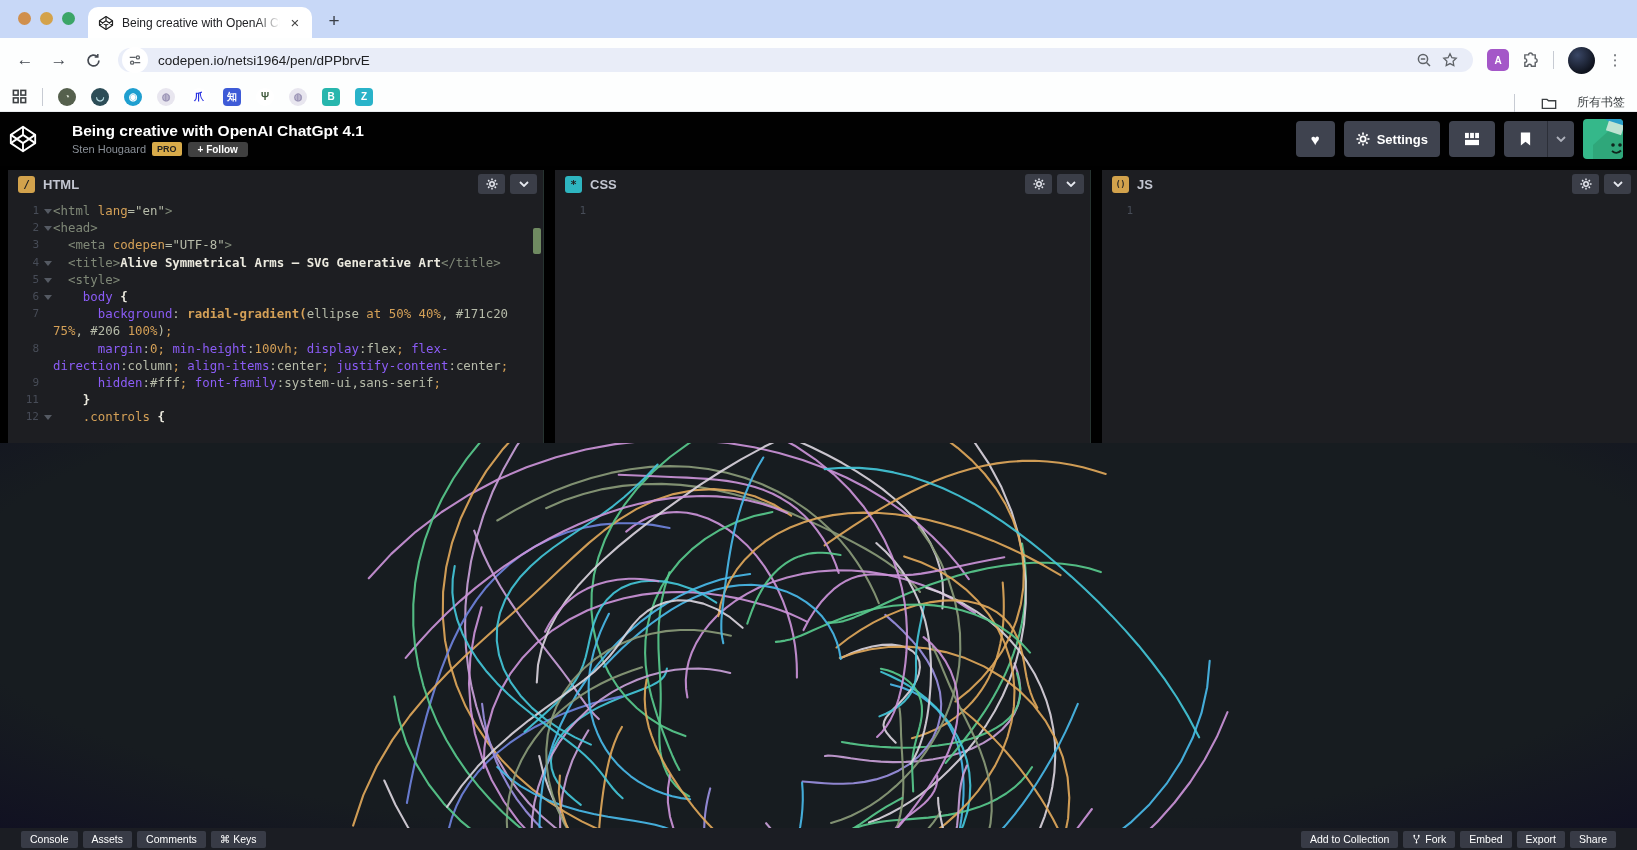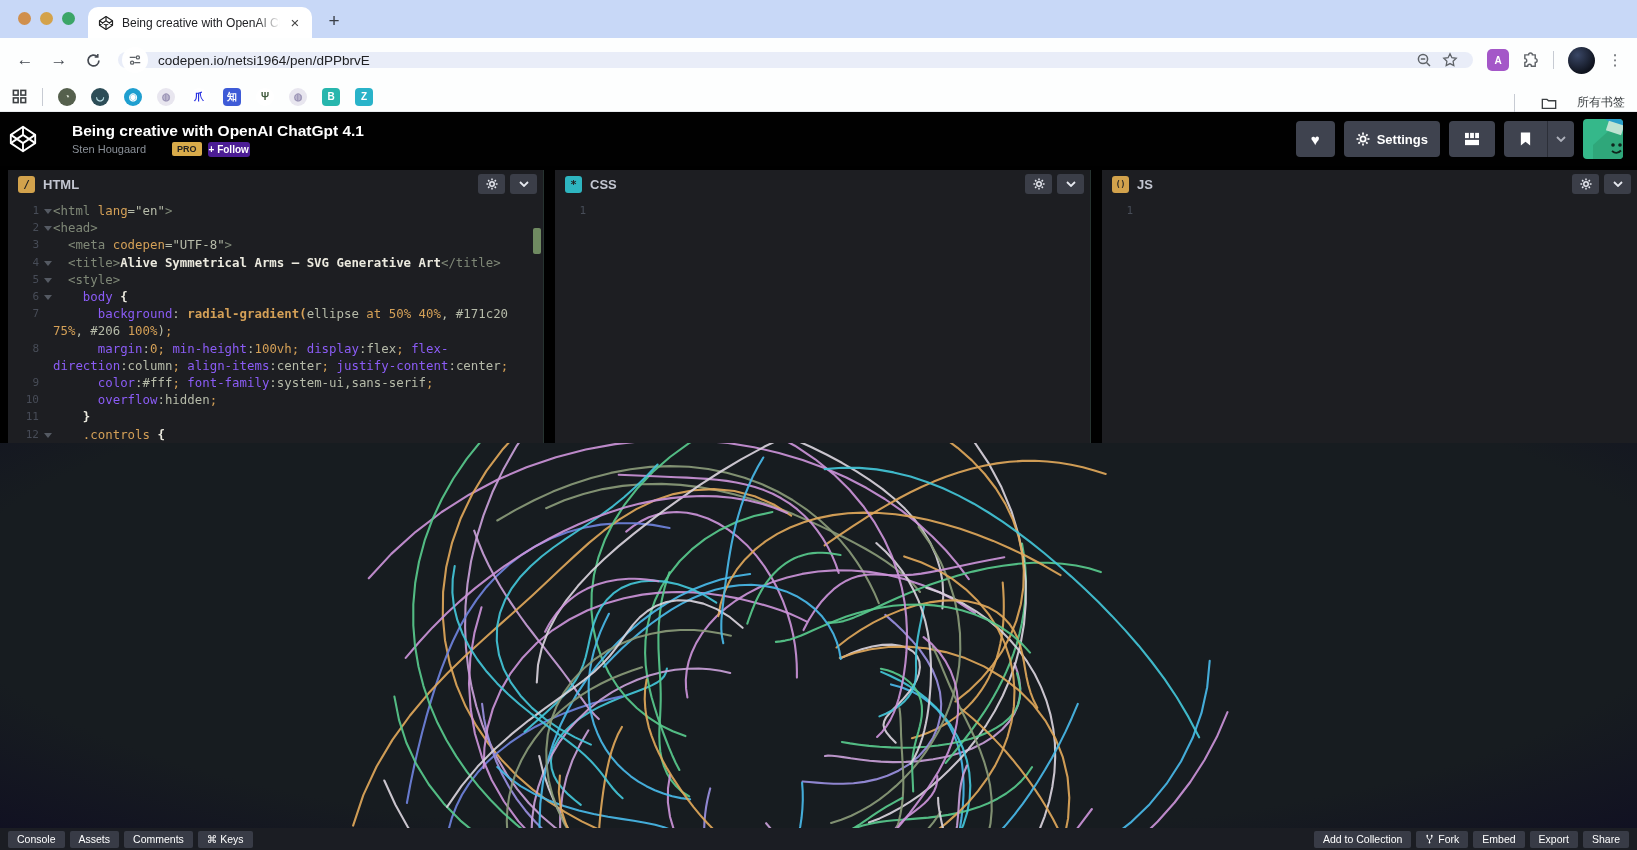--- a/index.html
+++ b/index.html
@@ -11,42 +11,42 @@
   .tabstrip { height:38px; background:#c8d8f7; display:flex; align-items:flex-end; flex-shrink:0; position:relative; }
   .traffic { position:absolute; left:18px; top:12px; display:flex; gap:9px; }
   .tl { width:13px; height:13px; border-radius:50%; }
   .tab { margin-left:88px; width:224px; height:31px; background:#fff; border-radius:10px 10px 0 0; display:flex; align-items:center; padding:0 8px 0 10px; position:relative; }
   .tab-title { font-size:12px; color:#202124; white-space:nowrap; overflow:hidden; width:158px; margin-left:8px;
                -webkit-mask-image:linear-gradient(90deg,#000 85%,transparent); mask-image:linear-gradient(90deg,#000 85%,transparent); }
   .tab-close { margin-left:auto; color:#444; font-size:15px; width:18px; height:18px; line-height:17px; text-align:center; border-radius:50%; cursor:pointer; }
   .newtab { width:28px; height:28px; margin:0 0 3px 8px; color:#3a3f47; font-size:19px; line-height:27px; text-align:center; border-radius:50%; }
   .toolbar { height:44px; background:#fdfefe; display:flex; align-items:center; padding:0 10px; gap:4px; flex-shrink:0; }
   .navbtn { width:30px; height:30px; border-radius:50%; display:flex; align-items:center; justify-content:center; color:#454a52; font-size:17px; }
-  .omnibox { flex:1; height:16px; background:#e9edf8; border-radius:16px; display:flex; align-items:center; padding:0 10px 0 4px; margin:0 6px; }
+  .omnibox { flex:1; height:24px; background:#e9edf8; border-radius:16px; display:flex; align-items:center; padding:0 10px 0 4px; margin:0 6px; }
   .tune-circle { width:26px; height:26px; border-radius:50%; background:#fff; display:flex; align-items:center; justify-content:center; }
   .url { font-size:13.5px; color:#202124; margin-left:10px; flex:1; }
   .omni-ic { width:26px; height:26px; display:flex; align-items:center; justify-content:center; color:#5f6368; }
   .ext-translate { width:22px; height:22px; background:#a457c8; color:#fff; border-radius:5px; font-size:10px; font-weight:bold; display:flex; align-items:center; justify-content:center; margin:0 4px; }
   .vsep { width:1px; height:18px; background:#c7cbd3; margin:0 6px; }
   .chrome-avatar { width:27px; height:27px; border-radius:50%; background:radial-gradient(circle at 35% 30%, #3a4766 0%, #10141f 70%); margin:0 4px; }
   .kebab { color:#5f6368; font-size:15px; width:24px; text-align:center; }
   .bookmarksbar { height:30px; background:#fdfefe; border-bottom:1px solid #e8eaee; display:flex; align-items:center; padding:0 12px; gap:9px; flex-shrink:0; }
   .fav { width:18px; height:18px; display:flex; align-items:center; justify-content:center; font-size:10px; font-weight:bold; overflow:hidden; }
   .bm-right { margin-left:auto; display:flex; align-items:center; gap:20px;margin-top:12px; }
   .bm-label { font-size:12px; color:#3c4043; }
 
   
   .cp-header { height:54px; background:#010101; display:flex; align-items:center; padding:0 14px 0 8px; flex-shrink:0;gap:24px; }
   .cp-logo { width:30px; height:30px; margin-right:10px; }
   .cp-titles { display:flex; flex-direction:column; gap:2px; }
   .cp-title { color:#fff; font-size:15.5px; font-weight:bold; }
   .cp-sub { display:flex; align-items:center; gap:6px; }
   .cp-author { color:#8b9199; font-size:11px; }
-  .badge-pro { background:#d8ab4a; color:#222; font-size:9px; font-weight:bold; padding:2px 5px; border-radius:2px;margin-left:20px; }
-  .btn-follow { background:#4c1d95; color:#fff; font-size:10px; font-weight:bold; padding:2px 1px; border-radius:3px; }
+  .badge-pro { background:#d8ab4a; color:#222; font-size:9px; font-weight:bold; padding:2px 5px; border-radius:2px; }
+  .btn-follow { background:#404040; color:#fff; font-size:10px; font-weight:bold; padding:2px 10px; border-radius:3px; }
   .cp-actions { margin-left:auto; display:flex; align-items:center; gap:9px; }
   .hbtn { background:#3f434f; color:#fff; height:36px; border-radius:4px; display:flex; align-items:center; justify-content:center; font-size:13px; font-weight:bold; padding:0 12px; gap:7px; }
   .hbtn.icon-only { padding:0 15px; }
   .split { display:flex; }
   .split .hbtn:first-child { border-radius:4px 0 0 4px; }
   .split .hbtn:last-child { border-radius:0 4px 4px 0; border-left:1px solid #2c2f38; padding:0 8px; }
   .cp-avatar { width:40px; height:40px; border-radius:4px; overflow:hidden; }
 
   
   .editors { height:277px; background:#000; display:flex; gap:11px; padding:4px 0 0 8px; flex-shrink:0; }
@@ -66,21 +66,21 @@
   .tk-pt { color:#b6bba9; } .tk-bw { color:#eceadf; font-weight:bold; }
   .tk-br { color:#eceadf; font-weight:bold; } .tk-pr { color:#8b5cf6; }
   .tk-fn { color:#d4a057; } .tk-fnb { color:#d4a057; font-weight:bold; } .tk-sc { color:#d4a057; }
   .scroll-thumb { position:absolute; right:2px; top:30px; width:8px; height:26px; background:#6f8a61; border-radius:2px; }
 
   
   .preview { flex:1; background:radial-gradient(ellipse at 50% 40%, #171c20 75%, #112 100%); position:relative; overflow:hidden; }
   .preview svg { position:absolute; inset:0; }
 
   
-  .bottombar { height:22px; background:#1b1d23; display:flex; align-items:center; padding:0 8px; gap:5px; flex-shrink:0; }
+  .bottombar { height:22px; background:#1b1d23; display:flex; align-items:center; padding:0 21px; gap:5px; flex-shrink:0; }
   .bbtn { background:#383b46; color:#fff; font-size:10.5px; height:17px; padding:0 9px; border-radius:2px; display:flex; align-items:center; gap:4px; }
   .bb-right { margin-left:auto; display:flex; gap:5px; }
   svg.ic { display:block; }
 </style>
 </head>
 <body>
 
 <div class="screen">
 
   <div class="tabstrip">
@@ -268,22 +268,21 @@
             <div class="crow"><span class="gut">1</span><span class="fold on"></span><span class="ctext"><span class="tk-tg">&lt;html </span><span class="tk-at">lang</span><span class="tk-pt">=</span><span class="tk-st">"en"</span><span class="tk-tg">&gt;</span></span></div>
             <div class="crow"><span class="gut">2</span><span class="fold on"></span><span class="ctext"><span class="tk-tg">&lt;head&gt;</span></span></div>
             <div class="crow"><span class="gut">3</span><span class="fold"></span><span class="ctext"><span class="tk-pt">  </span><span class="tk-tg">&lt;meta </span><span class="tk-at">codepen</span><span class="tk-pt">=</span><span class="tk-st">"UTF-8"</span><span class="tk-tg">&gt;</span></span></div>
             <div class="crow"><span class="gut">4</span><span class="fold on"></span><span class="ctext"><span class="tk-pt">  </span><span class="tk-tg">&lt;title&gt;</span><span class="tk-bw">Alive Symmetrical Arms — SVG Generative Art</span><span class="tk-tg">&lt;/title&gt;</span></span></div>
             <div class="crow"><span class="gut">5</span><span class="fold on"></span><span class="ctext"><span class="tk-pt">  </span><span class="tk-tg">&lt;style&gt;</span></span></div>
             <div class="crow"><span class="gut">6</span><span class="fold on"></span><span class="ctext"><span class="tk-pr">    body </span><span class="tk-br">{</span></span></div>
             <div class="crow"><span class="gut">7</span><span class="fold"></span><span class="ctext"><span class="tk-pr">      background</span><span class="tk-pt">: </span><span class="tk-fnb">radial-gradient(</span><span class="tk-st">ellipse </span><span class="tk-fn">at </span><span class="tk-fn">50% 40%</span><span class="tk-pt">, </span><span class="tk-st">#171c20</span></span></div>
             <div class="crow"><span class="gut"></span><span class="fold"></span><span class="ctext"><span class="tk-fn">75%</span><span class="tk-pt">, </span><span class="tk-st">#206 </span><span class="tk-fn">100%</span><span class="tk-pt">)</span><span class="tk-sc">;</span></span></div>
             <div class="crow"><span class="gut">8</span><span class="fold"></span><span class="ctext"><span class="tk-pr">      margin</span><span class="tk-pt">:</span><span class="tk-fn">0</span><span class="tk-sc">; </span><span class="tk-pr">min-height</span><span class="tk-pt">:</span><span class="tk-fn">100vh</span><span class="tk-sc">; </span><span class="tk-pr">display</span><span class="tk-pt">:</span><span class="tk-st">flex</span><span class="tk-sc">; </span><span class="tk-pr">flex-</span></span></div>
             <div class="crow"><span class="gut"></span><span class="fold"></span><span class="ctext"><span class="tk-pr">direction</span><span class="tk-pt">:</span><span class="tk-st">column</span><span class="tk-sc">; </span><span class="tk-pr">align-items</span><span class="tk-pt">:</span><span class="tk-st">center</span><span class="tk-sc">; </span><span class="tk-pr">justify-content</span><span class="tk-pt">:</span><span class="tk-st">center</span><span class="tk-sc">;</span></span></div>
-            <div class="crow"><span class="gut">9</span><span class="fold"></span><span class="ctext"><span class="tk-pr">      color</span><span class="tk-pt">:</span><span class="tk-st">#fff</span><span class="tk-sc">; </span><span class="tk-pr">font-family</span><span class="tk-pt">:</span><span class="tk-st">system-ui,sans-serif</span><span class="tk-sc">;</span></span></div>
-            <div class="crow"><span class="gut">10</span><span class="fold"></span><span class="ctext"><span class="tk-pr">      overflow</span><span class="tk-pt">:</span><span class="tk-st">hidden</span><span class="tk-sc">;</span></span></div>
+            <div class="crow"><span class="gut">9</span><span class="fold"></span><span class="ctext"><span class="tk-pr">      hidden</span><span class="tk-pt">:</span><span class="tk-st">#fff</span><span class="tk-sc">; </span><span class="tk-pr">font-family</span><span class="tk-pt">:</span><span class="tk-st">system-ui,sans-serif</span><span class="tk-sc">;</span></span></div>
             <div class="crow"><span class="gut">11</span><span class="fold"></span><span class="ctext"><span class="tk-br">    }</span></span></div>
             <div class="crow"><span class="gut">12</span><span class="fold on"></span><span class="ctext"><span class="tk-at">    .controls </span><span class="tk-br">{</span></span></div>
           </div>
         <div class="scroll-thumb"></div>
       </div>
     </div>
 
     <div class="pane">
       <div class="pane-head">
         <span class="lang-badge" style="background:#2eb5c0;">*</span>

